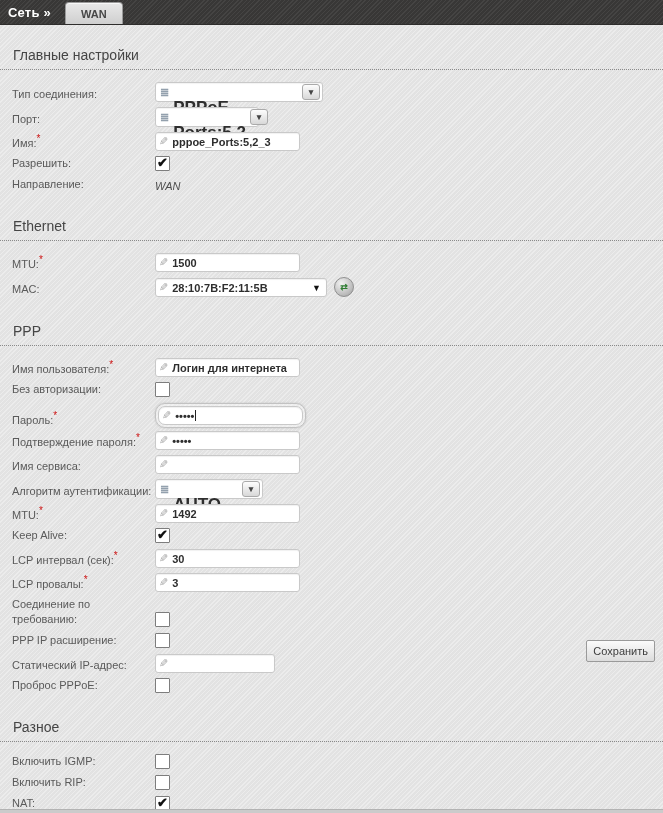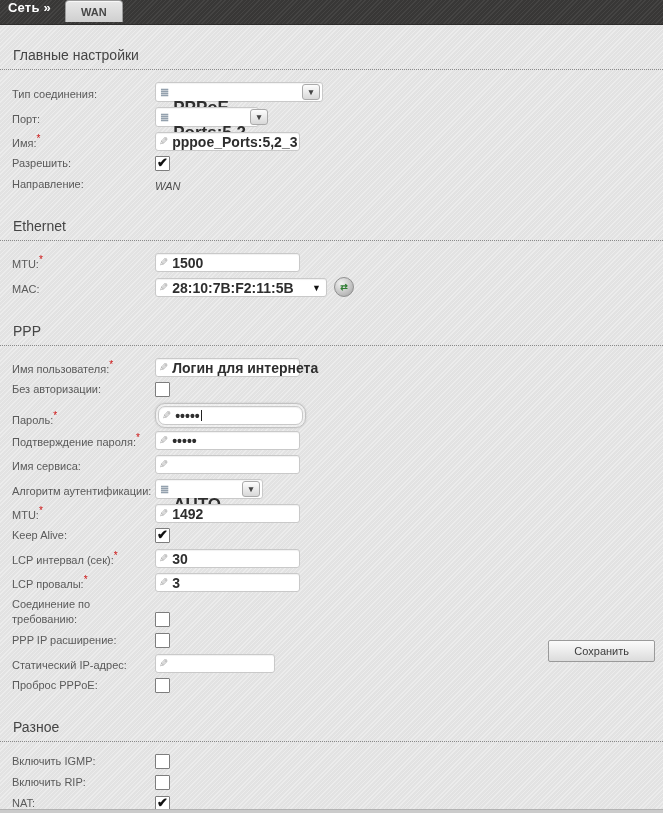--- a/index.html
+++ b/index.html
@@ -7,21 +7,21 @@
   body {
     font-family:"Liberation Sans", sans-serif;
     background:#e6e6e6;
     background-image:repeating-linear-gradient(135deg, rgba(255,255,255,.25) 0 1px, rgba(0,0,0,.015) 1px 3px);
     position:relative; overflow:hidden;
   }
   
   .topbar {
     height:25px; background:#3b3a39;
     background-image:repeating-linear-gradient(135deg, rgba(255,255,255,.05) 0 1px, rgba(0,0,0,.06) 1px 3px);
-    display:flex; 
+    display:flex; align-items:flex-end;
     border-bottom:1px solid #2e2d2c;
   }
   .crumb {
     color:#fff; font-weight:bold; font-size:13px;
     padding:0 10px 4px 8px; letter-spacing:.2px;
   }
   .tab {
     width:58px; height:22px; margin-left:4px;
     background:linear-gradient(#e8e8e8,#cfcfcf);
     border:1px solid #9a9a9a; border-bottom:none;
@@ -42,21 +42,21 @@
   .row { display:flex; align-items:flex-end; padding-left:12px; margin-bottom:5px; }
   .row.cbrow { margin-bottom:6px; }
   .lbl { width:143px; flex-shrink:0; font-size:11px; color:#5a5a5a; line-height:15px; }
   .req { color:#cc1111; font-size:10px; vertical-align:super; line-height:0; }
   
   .tinput {
     height:19px; background:#fff; border:1px solid #c9c9c9; border-radius:3px;
     display:flex; align-items:center; padding:0 5px 0 3px; cursor:text;
     box-shadow:inset 0 1px 1px rgba(0,0,0,.06);
   }
-  .tinput .val { font-size:14px; font-weight:bold; color:#2e2e2e; white-space:nowrap; }
+  .tinput .val { font-size:11px; font-weight:bold; color:#2e2e2e; white-space:nowrap; }
   .pencil { font-size:11px; color:#a9a9a9; margin-right:4px; transform:scaleX(-1); display:inline-block; }
   .w145 { width:145px; }
   .w120 { width:120px; }
   .w172 { width:172px; }
   
   .focusring {
     border:1px solid #c2c2c2; border-radius:10px; padding:2px; background:rgba(255,255,255,.35);
     display:inline-flex; box-shadow:0 0 2px rgba(120,120,120,.35);
   }
   .caret { width:1px; height:11px; background:#222; margin-left:1px; }
@@ -95,21 +95,21 @@
     display:flex; align-items:center; justify-content:center;
     font-size:9px; color:#2e7d32; font-weight:bold;
   }
   .static-val { font-size:11px; font-style:italic; color:#4f4f4f; }
   
   .savebtn {
     position:absolute; right:8px; bottom:7px;
     background:linear-gradient(#fbfbfb,#dcdcdc);
     border:1px solid #9a9a9a; border-radius:2px;
     font-family:"Liberation Sans",sans-serif;
-    font-size:11px; color:#3c3c3c; padding:4px 25px; cursor:pointer;
+    font-size:11px; color:#3c3c3c; padding:4px 6px; cursor:pointer;
   }
   .footer-strip {
     position:absolute; left:0; bottom:0; width:663px; height:4px;
     background:#cbcbcb; border-top:1px solid #b3b3b3;
   }
 </style>
 </head>
 <body>
 
 <div class="topbar">

